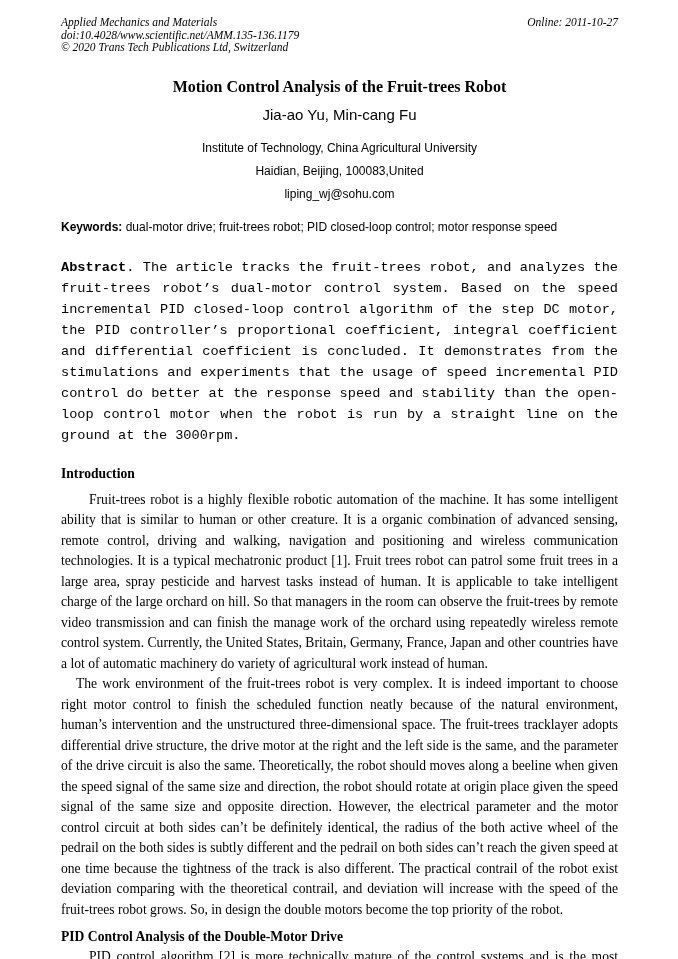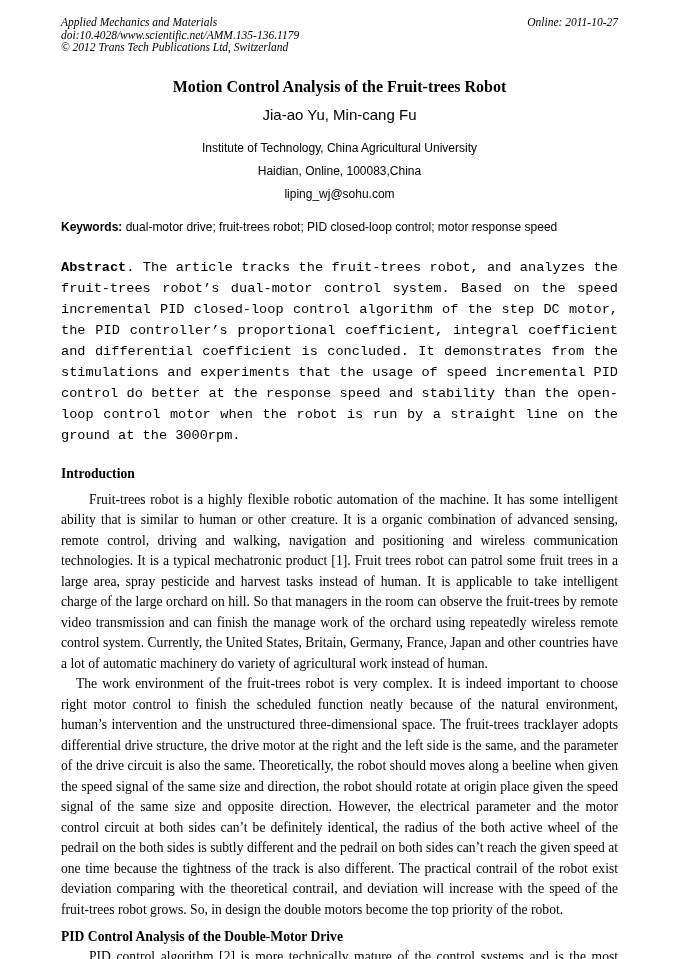--- a/index.html
+++ b/index.html
@@ -110,32 +110,32 @@
 </style>
 </head>
 <body>
 
 <div class="page">
 
   <div class="journal-header">
     <div class="left">
       <div>Applied Mechanics and Materials</div>
       <div>doi:10.4028/www.scientific.net/AMM.135-136.1179</div>
-      <div>© 2012 Trans Tech Publications Ltd, Switzerland</div>
+      <div>© 2020 Trans Tech Publications Ltd, Switzerland</div>
     </div>
     <div class="right">Online: 2011-10-27</div>
   </div>
 
   <div class="paper-title">Motion Control Analysis of the Fruit-trees Robot</div>
 
   <div class="authors">Jia-ao Yu, Min-cang Fu</div>
 
   <div class="affiliation">Institute of Technology, China Agricultural University</div>
 
-  <div class="address">Haidian, Online, 100083,China</div>
+  <div class="address">Haidian, Beijing, 100083,United</div>
 
   <div class="email">liping_wj@sohu.com</div>
 
   <div class="keywords"><span class="label">Keywords:</span><span> dual-motor drive; fruit-trees robot; PID closed-loop control; motor response speed</span></div>
 
   <p class="abstract"><span class="label">Abstract</span><span>. The article tracks the fruit-trees robot, and analyzes the fruit-trees robot’s dual-motor control system. Based on the speed incremental PID closed-loop control algorithm of the step DC motor, the PID controller’s proportional coefficient, integral coefficient and differential coefficient is concluded. It demonstrates from the stimulations and experiments that the usage of speed incremental PID control do better at the response speed and stability than the open-loop control motor when the robot is run by a straight line on the ground at the 3000rpm.</span></p>
 
   <h2 class="section-heading">Introduction</h2>
 
   <p class="body-paragraph indent-lg">Fruit-trees robot is a highly flexible robotic automation of the machine. It has some intelligent ability that is similar to human or other creature. It is a organic combination of advanced sensing, remote control, driving and walking, navigation and positioning and wireless communication technologies. It is a typical mechatronic product [1]. Fruit trees robot can patrol some fruit trees in a large area, spray pesticide and harvest tasks instead of human. It is applicable to take intelligent charge of the large orchard on hill. So that managers in the room can observe the fruit-trees by remote video transmission and can finish the manage work of the orchard using repeatedly wireless remote control system. Currently, the United States, Britain, Germany, France, Japan and other countries have a lot of automatic machinery do variety of agricultural work instead of human.</p>

